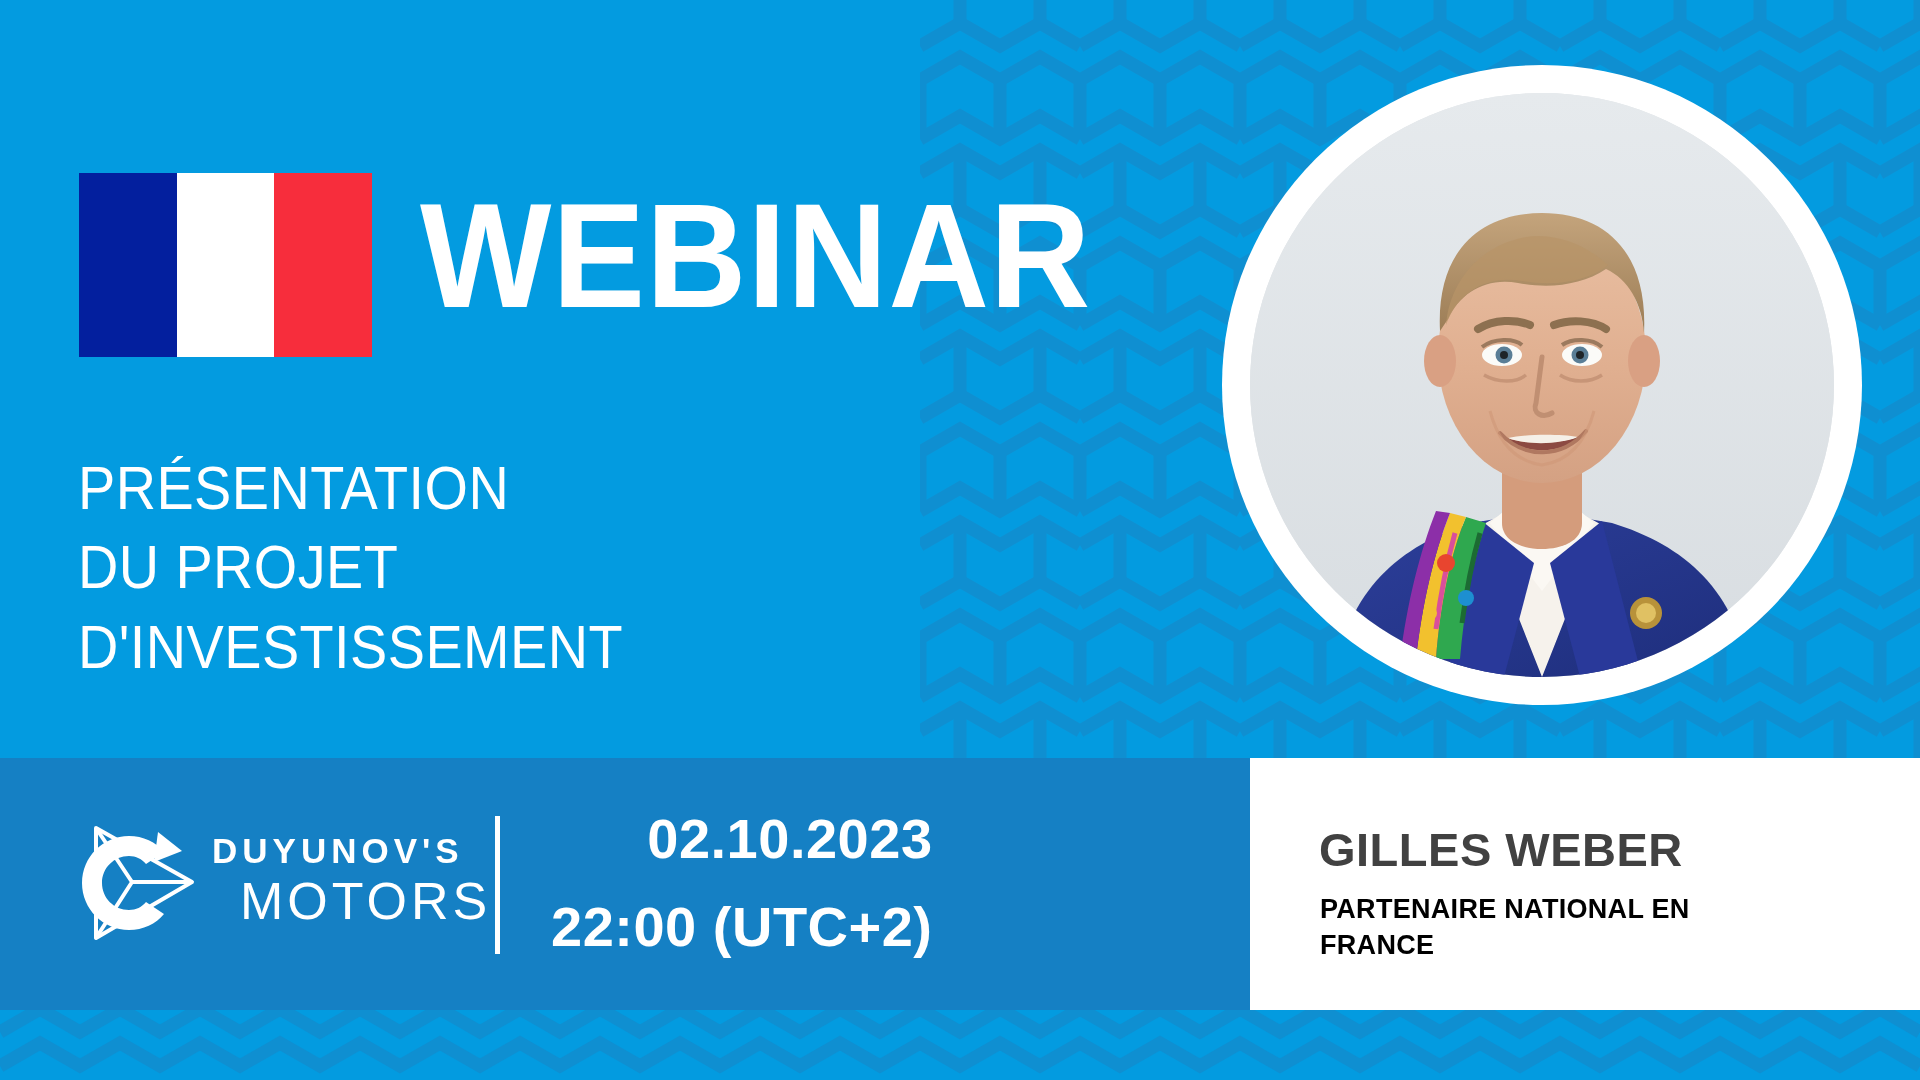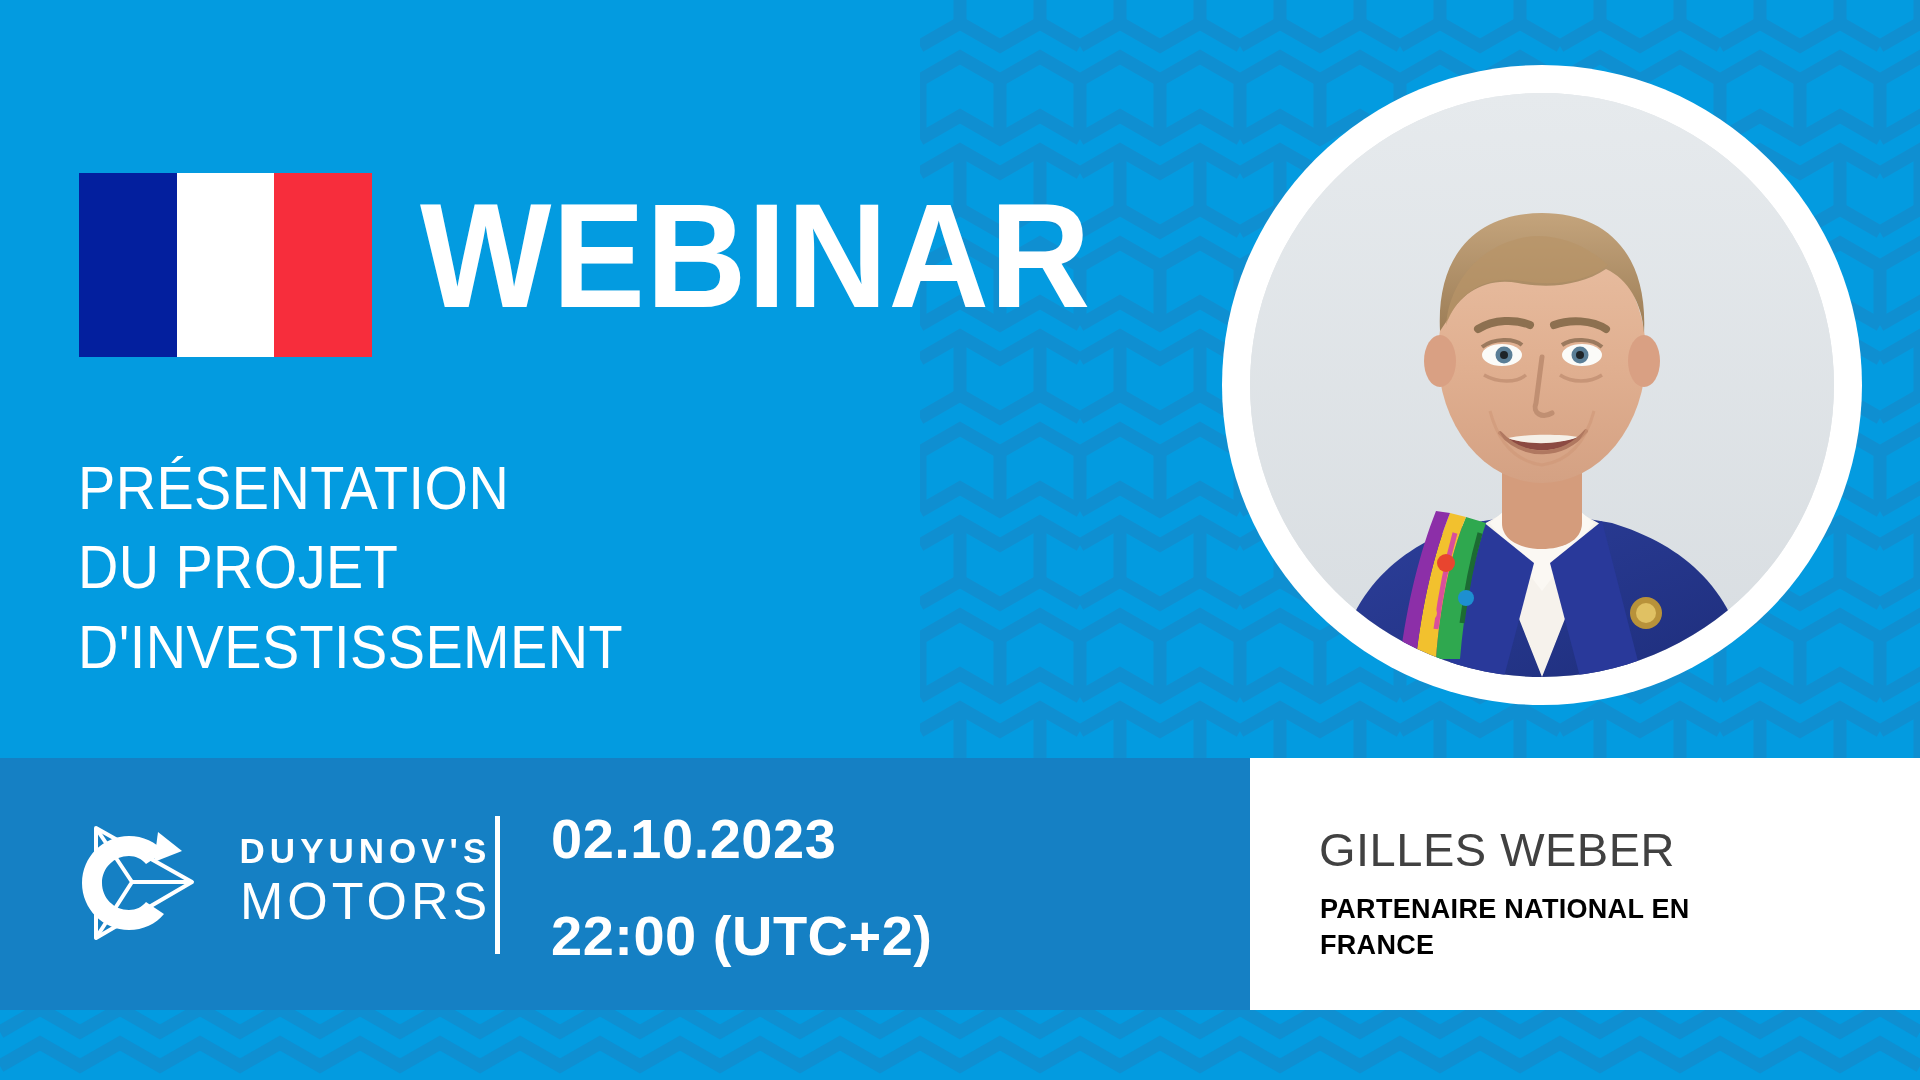--- a/index.html
+++ b/index.html
@@ -92,21 +92,20 @@
     left:212px; top:833px;
     color:#FFFFFF;
     line-height:1;
     white-space:nowrap;
   }
   .logo-text .l1 {
     display:block;
     font-size:35px;
     font-weight:700;
     letter-spacing:5.0px;
-    text-align:right;
   }
   .logo-text .l2 {
     display:block;
     font-size:52px;
     font-weight:500;
     letter-spacing:4.0px;
     margin-top:7px;
     margin-left:28px;
   }
 
@@ -119,37 +118,38 @@
 
   .datetime {
     position:absolute;
     left:551px; top:811px;
     color:#FFFFFF;
     font-size:56px;
     font-weight:700;
     line-height:1;
     white-space:nowrap;
     letter-spacing:0.5px;
+    text-align:right;
   }
   .datetime .dt-line { display:block; }
-  .datetime .dt-line + .dt-line { margin-top:41px; }
+  .datetime .dt-line + .dt-line { margin-top:32px; }
 
   
   .speaker-panel {
     position:absolute;
     left:1250px; top:758px;
     width:670px; height:252px;
     background:#FFFFFF;
   }
   .speaker-name {
     position:absolute;
     left:1319px; top:826px;
     color:#414141;
     font-size:47px;
-    font-weight:400;
+    font-weight:700;
     letter-spacing:0.5px;
     line-height:1;
     white-space:nowrap;
   }
   .speaker-role {
     position:absolute;
     left:1320px; top:892px;
     color:#000000;
     font-size:27px;
     font-weight:700;

